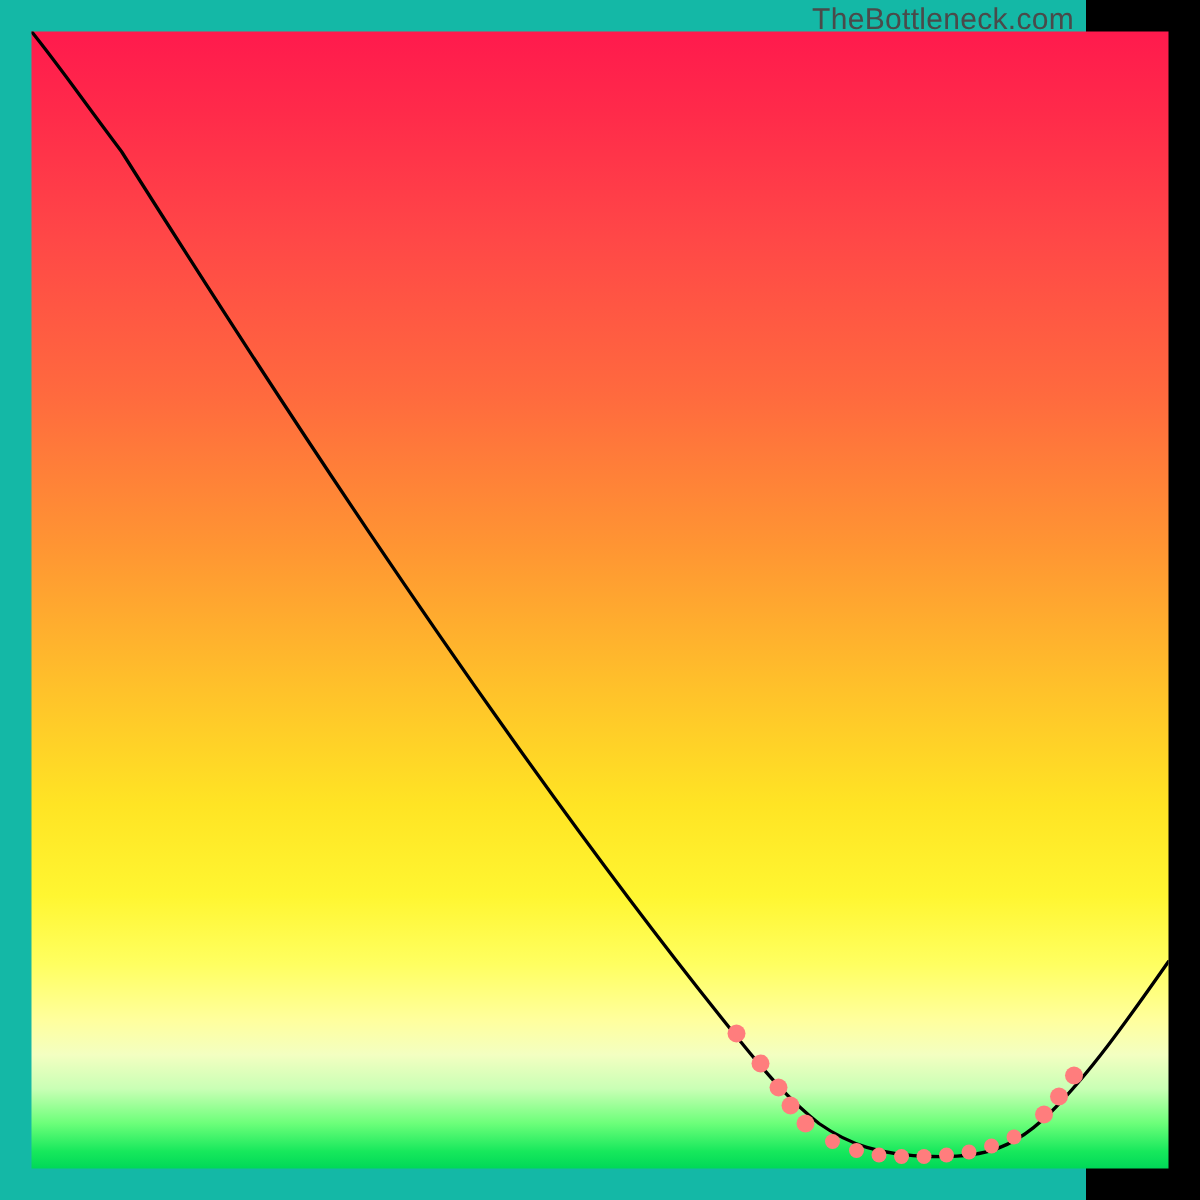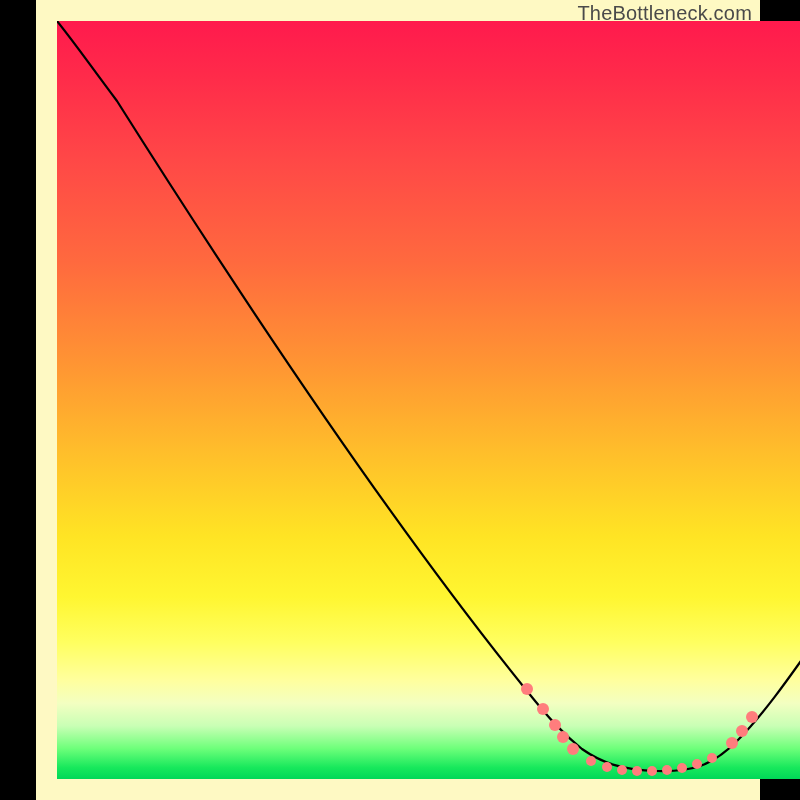--- a/index.html
+++ b/index.html
@@ -8,22 +8,21 @@
     width: 800px;
     height: 800px;
     background: #000;
     overflow: hidden;
     font-family: Arial, Helvetica, sans-serif;
   }
   .frame {
     position: relative;
     width: 724px;
     height: 800px;
-    background: #fef9c3;
-    margin-left: 36px;
+    background: #14b8a6;
   }
   .plot {
     position: absolute;
     left: 21px;
     top: 21px;
     width: 758px;
     height: 758px;
     
     background: linear-gradient(to bottom,
       #ff1a4d 0%,

